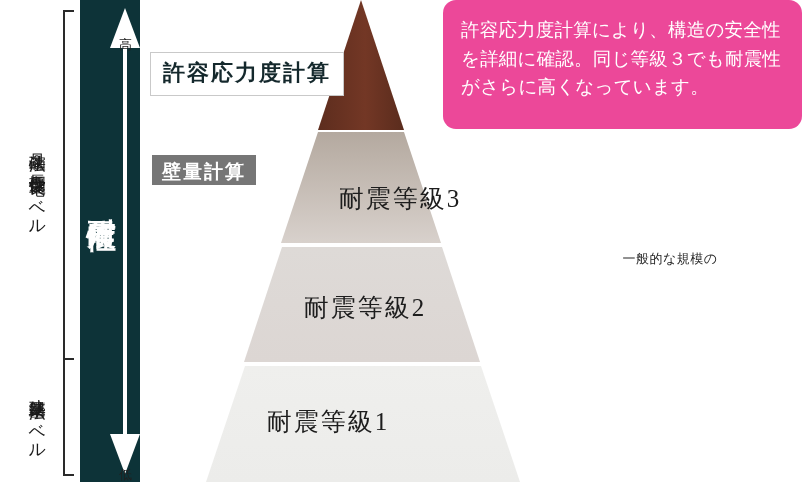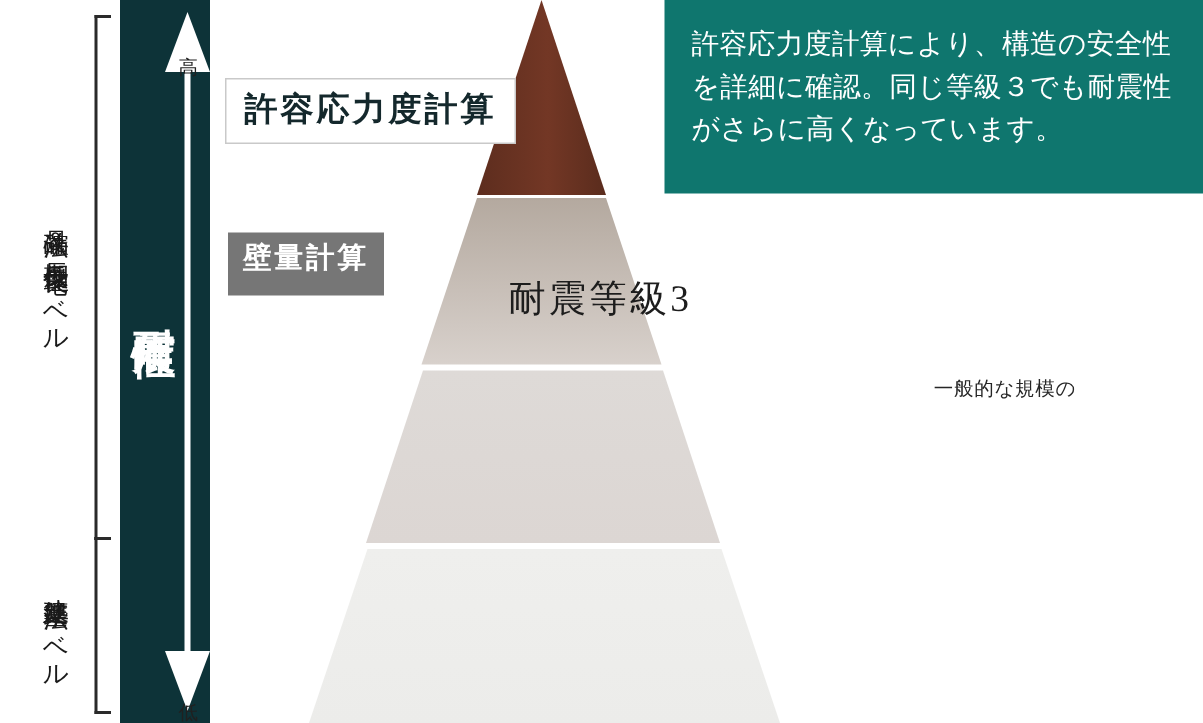--- a/index.html
+++ b/index.html
@@ -185,36 +185,37 @@
     top: 52px;
     padding: 5px 12px 7px 12px;
     background: #ffffff;
     color: #14282c;
     font-size: 22px;
     border: 1px solid #c9c9c9;
   }
   .tagbox.secondary {
     left: 152px;
     top: 155px;
-    padding: 4px 10px 12px 10px;
+    padding: 4px 10px 0 10px;
     background: #767676;
     color: #ffffff;
     font-size: 19px;
   }
 
   
   .note-box {
     position: absolute;
     left: 443px;
     top: 0;
     width: 359px;
     height: 129px;
-    background: #0f766e;
+    background: #ec4899;
     box-sizing: border-box;
     padding: 16px 18px 0 18px;
+    border-radius: 13px;
   }
   .note-box p {
     margin: 0;
     color: #ffffff;
     font-family: "Liberation Serif", "DejaVu Serif", serif;
     font-size: 18.5px;
     line-height: 1.55;
     letter-spacing: 0.2px;
   }
 
@@ -267,20 +268,22 @@
 
       <polygon points="105,366 341,366 380,482 66,482" fill="url(#g1)"></polygon>
     </svg>
 
     <div class="apex-label">
       <div class="l1">DJ</div>
       <div class="l2">構法</div>
     </div>
 
     <div class="tier-label" style="top:182px;left:40px;width:440px;">耐震等級3</div>
+    <div class="tier-label" style="top:291px;left:5px;width:440px;">耐震等級2</div>
+    <div class="tier-label" style="top:405px;left:-32px;width:440px;">耐震等級1</div>
   </div>
 
   <div class="axis-labels">
     <div class="vlabel lv1">品確法＆長期優良住宅レベル</div>
     <div class="vlabel lv2">建築基準法レベル</div>
   </div>
   <div class="bracket b1"></div>
   <div class="bracket b2"></div>
 
   <div class="teal-panel">

